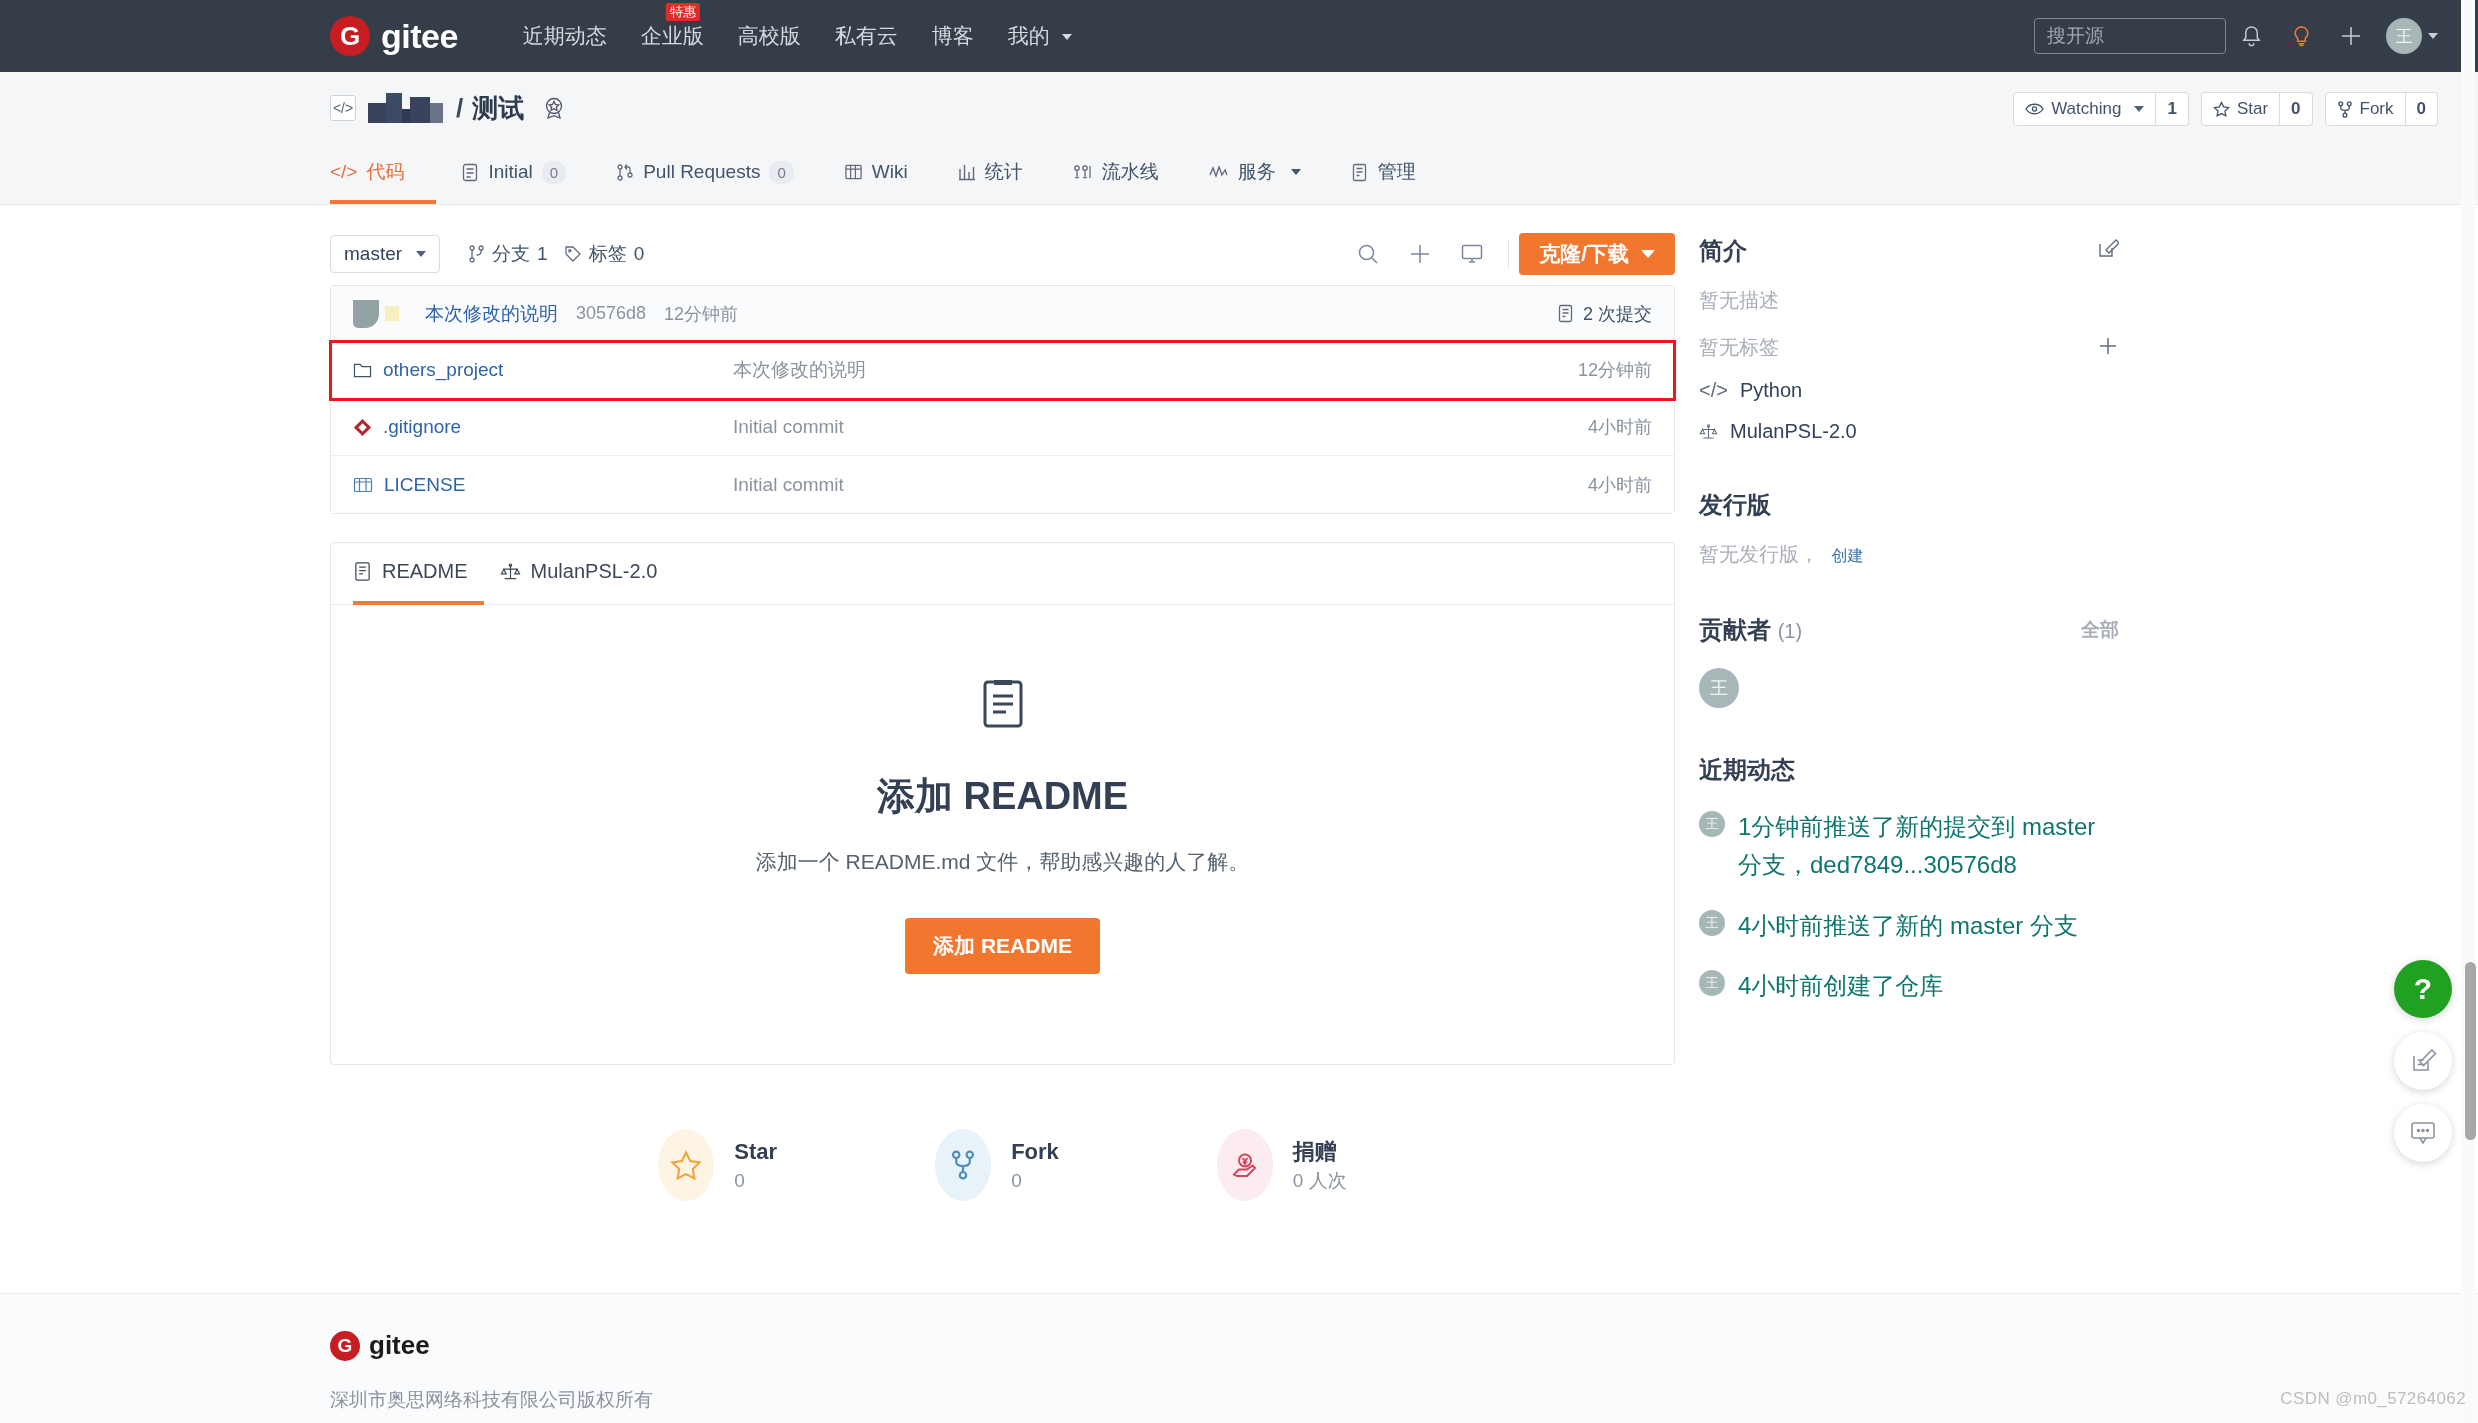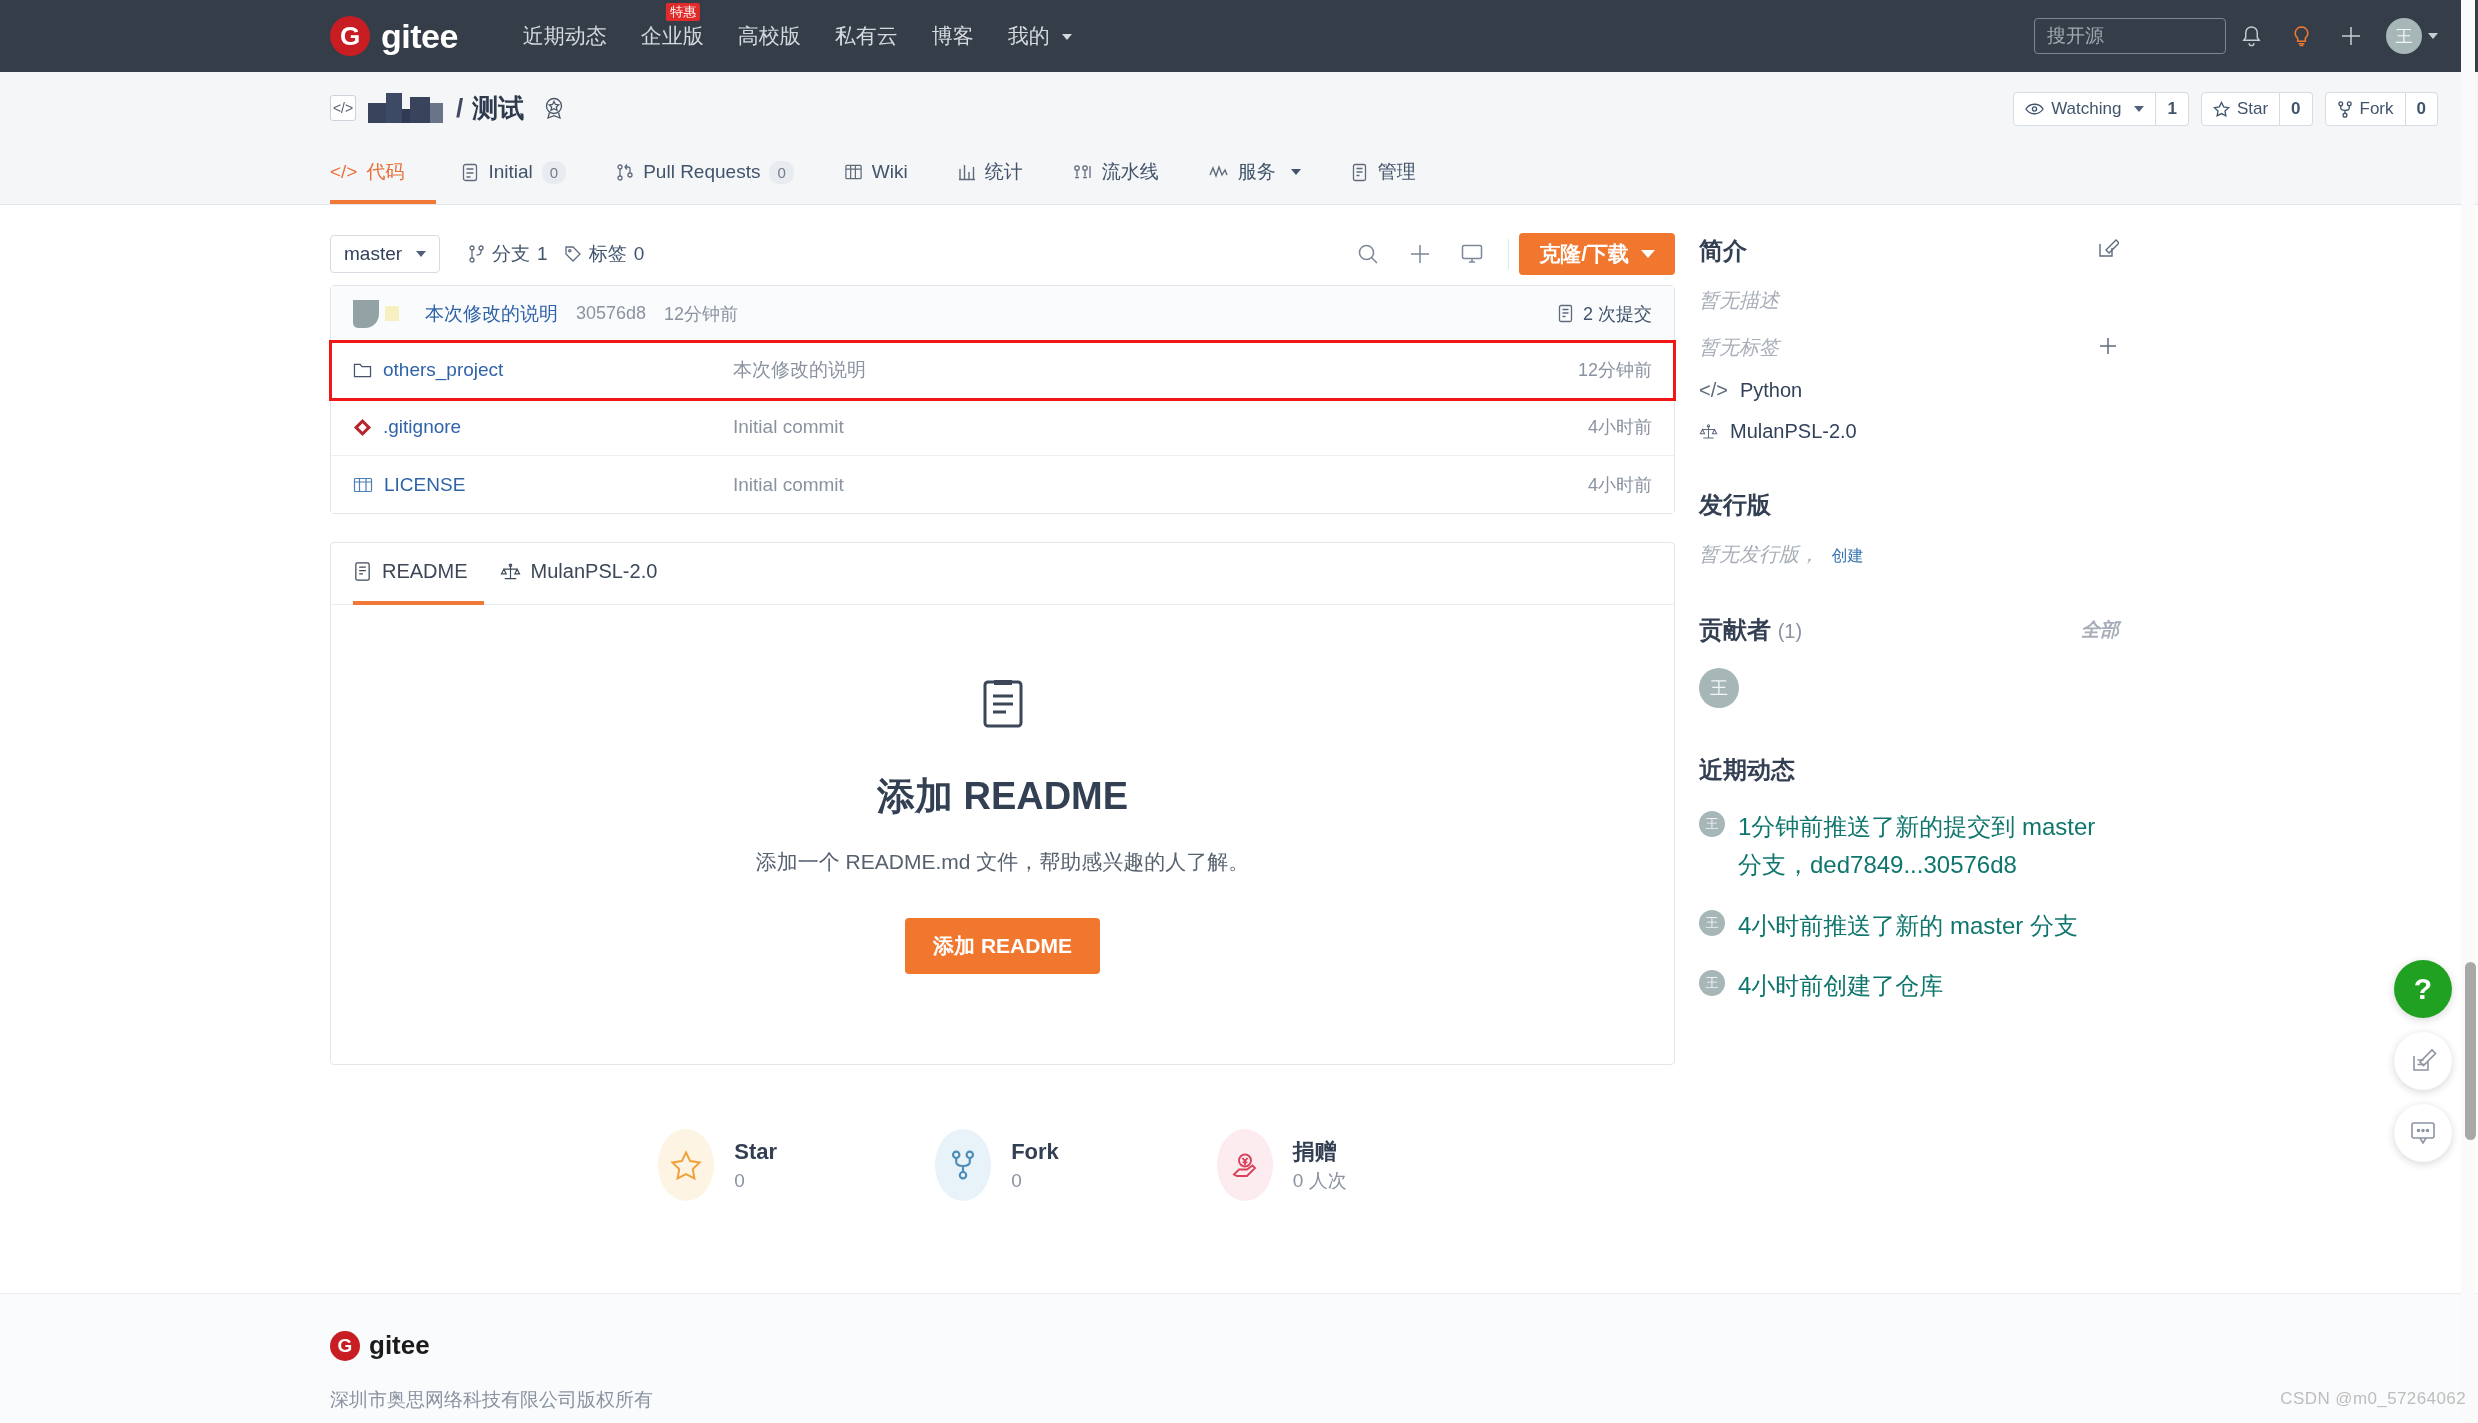--- a/index.html
+++ b/index.html
@@ -197,21 +197,21 @@
   .stat-ic.fork { background: #e8f2f9; }
   .stat-ic.donate { background: #fcebef; }
   .stat-label { font-size: 22px; font-weight: bold; color: #333f52; line-height: 1.5; }
   .stat-val { font-size: 19px; color: #8a93a0; line-height: 1.4; }
 
   
   .side-h {
     font-size: 24px; font-weight: bold; color: #333f52;
     display: flex; align-items: center; justify-content: space-between;
   }
-  .side-muted { color: #a8aeb8; font-size: 20px; font-style: italic; }
+  .side-muted { color: #a8aeb8; font-size: 20px; }
   .side-row {
     display: flex; align-items: center; justify-content: space-between;
     margin-top: 20px;
   }
   .side-item { display: flex; align-items: center; gap: 12px; font-size: 20px; color: #33425b; margin-top: 18px; }
   .side-item .sic { color: #5f6b7d; display: flex; }
   .side-link { color: #3574ad; cursor: pointer; }
   .sec { margin-top: 46px; }
   .contrib-av {
     width: 40px; height: 40px; border-radius: 50%; background: #a7b6b6;

